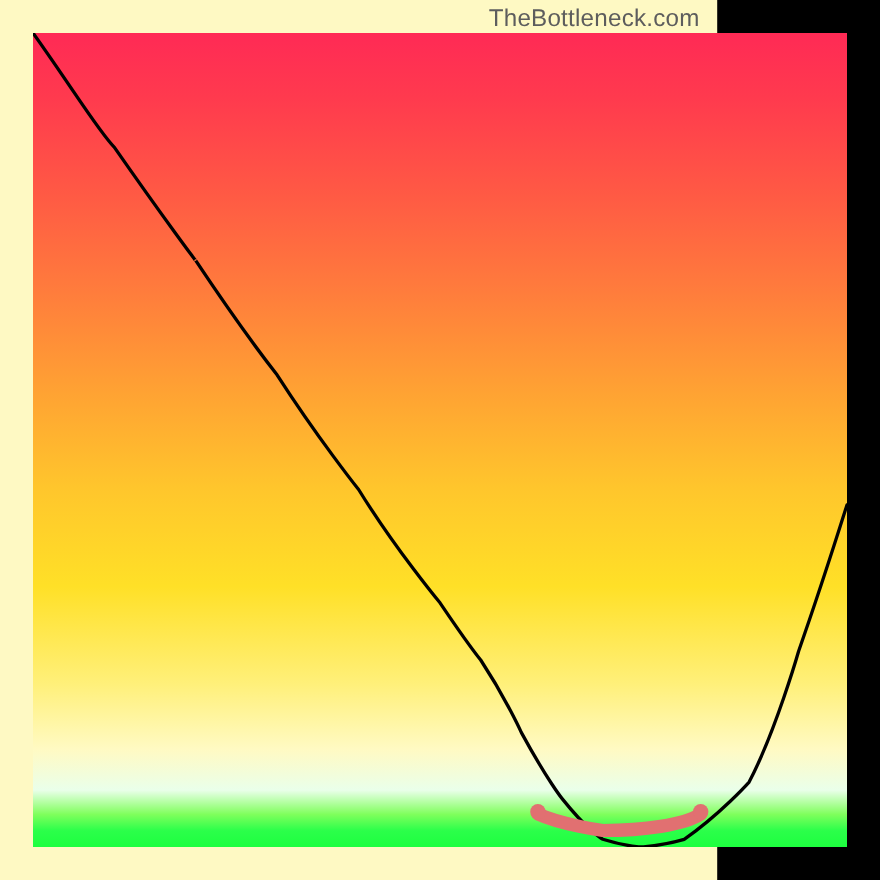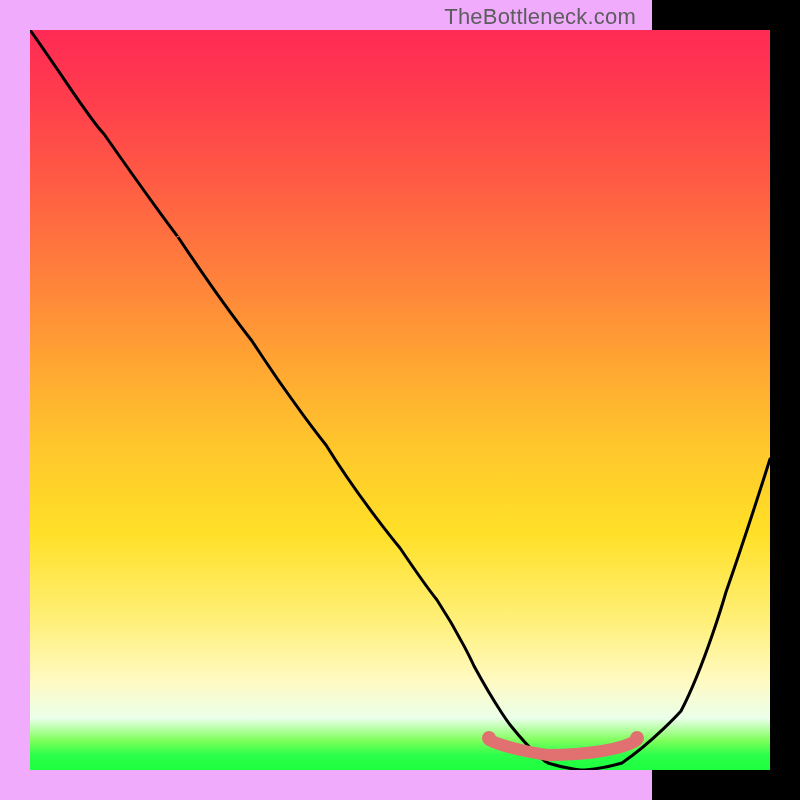--- a/index.html
+++ b/index.html
@@ -8,21 +8,21 @@
     background: #000;
     width: 800px;
     height: 800px;
     overflow: hidden;
     font-family: Arial, Helvetica, sans-serif;
   }
   .frame {
     position: relative;
     width: 652px;
     height: 800px;
-    background: #f0abfc;
+    background: #fef9c3;
   }
   .watermark {
     position: absolute;
     top: 4px;
     right: 16px;
     color: #5d5d5d;
     font-size: 22px;
     font-weight: 500;
     letter-spacing: 0.2px;
     z-index: 5;

